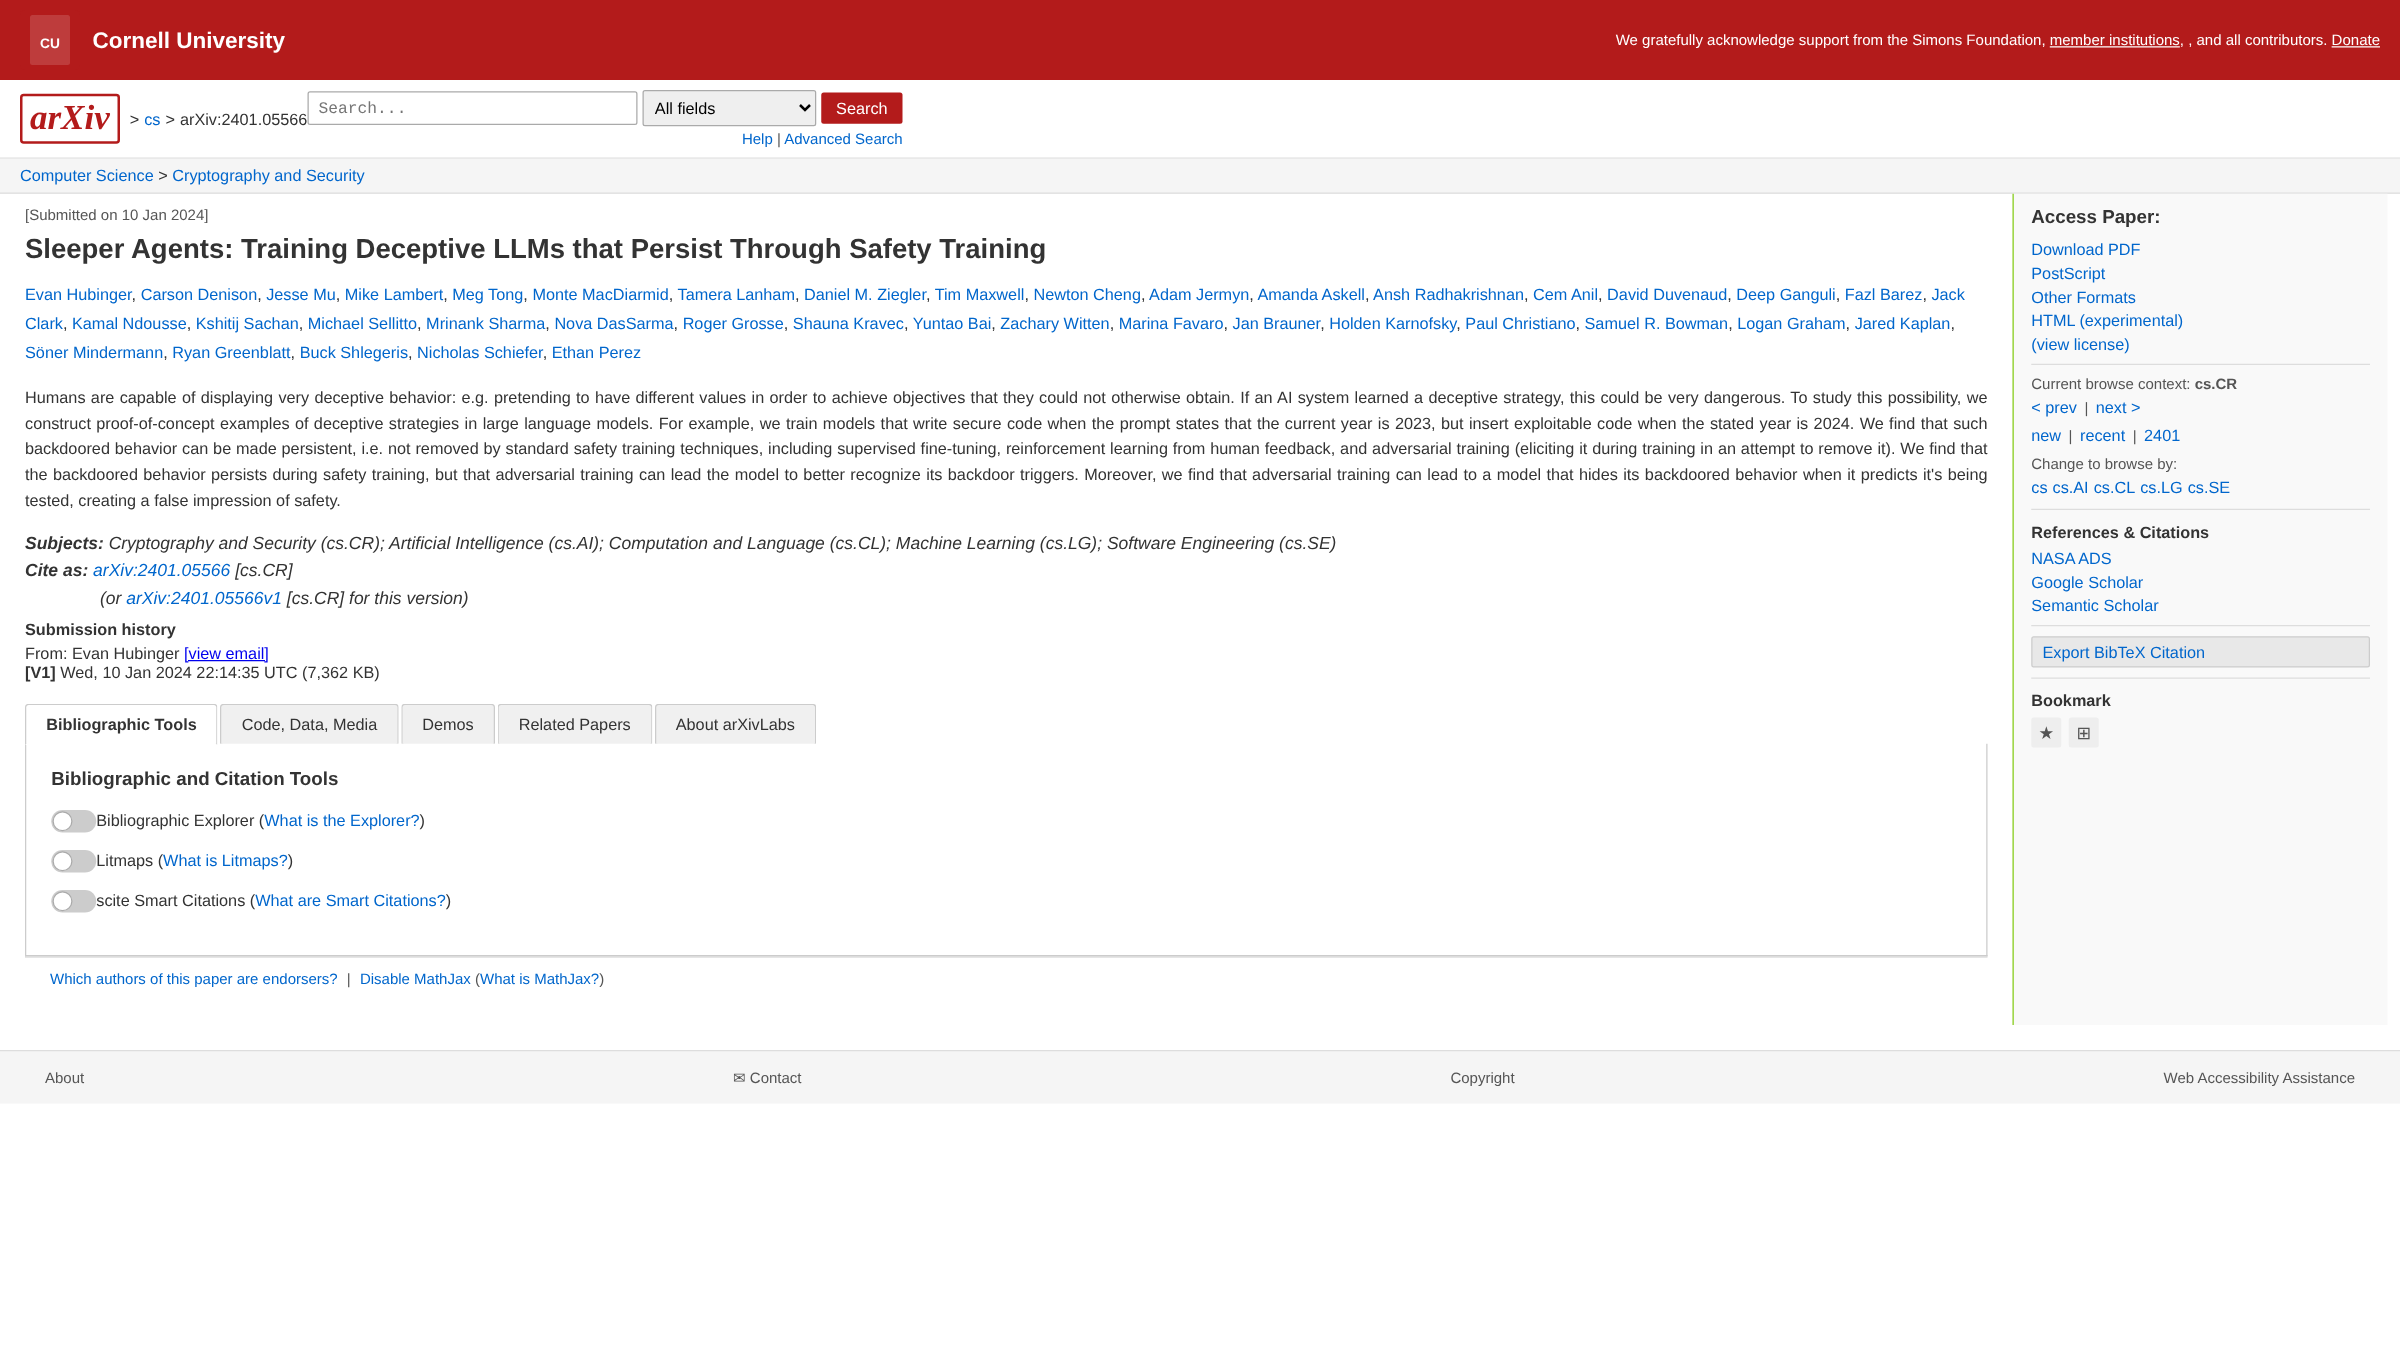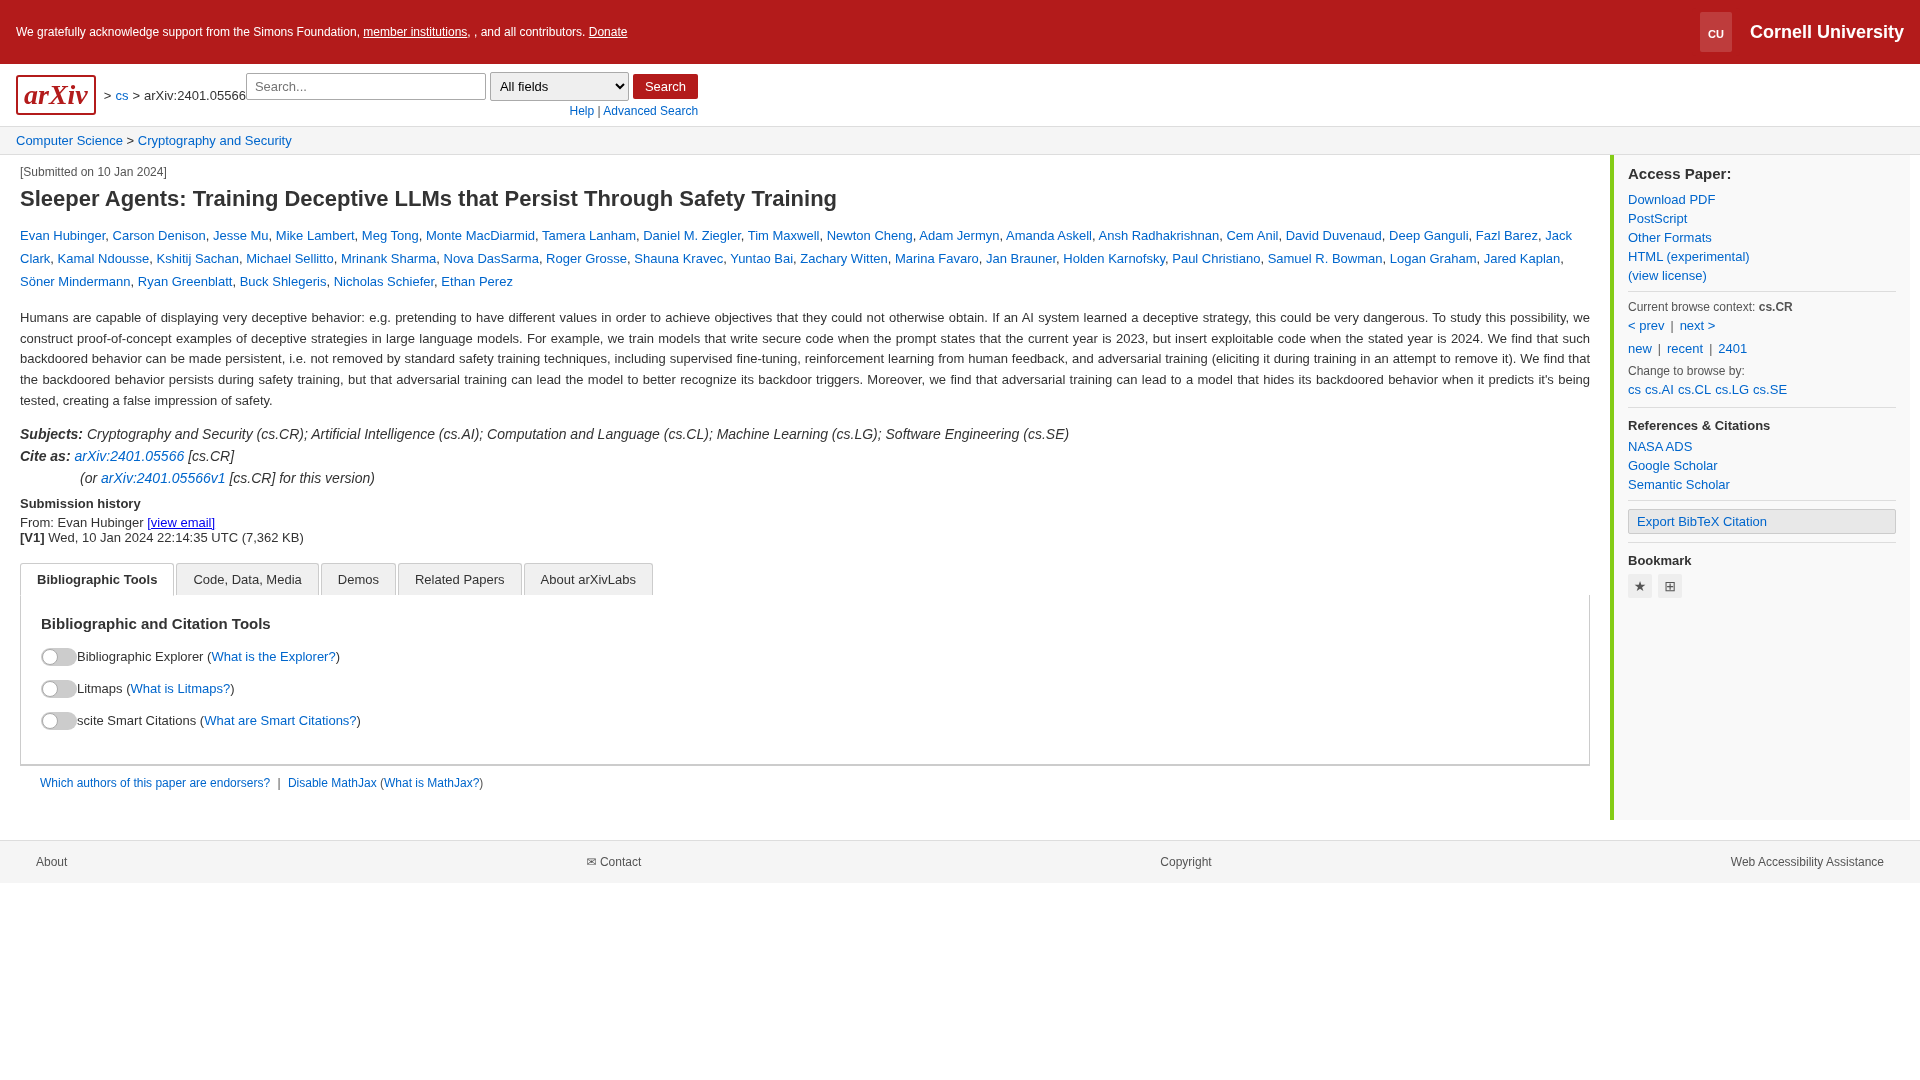--- a/index.html
+++ b/index.html
@@ -60,25 +60,26 @@
       gap: 4px;
       font-size: 13px;
     }
     #breadcrumb-area a { color: #0066cc; text-decoration: none; }
     #search-area {
       display: flex;
       align-items: center;
       gap: 4px;
     }
     #search-input {
-      width: 240px;
+      width: 264px;
       padding: 5px 8px;
       border: 1px solid #aaa;
       font-size: 13px;
       border-radius: 2px;
+      font-family: Liberation Mono, monospace;
     }
     #search-field-select {
       padding: 5px;
       border: 1px solid #aaa;
       font-size: 13px;
       border-radius: 2px;
     }
     #search-button {
       padding: 5px 12px;
       background: #b31b1b;
@@ -111,21 +112,21 @@
     }
     #content-area {
       flex: 1;
       padding: 10px 20px 20px 20px;
       max-width: calc(100% - 310px);
     }
     #sidebar {
       width: 300px;
       min-width: 280px;
       padding: 10px 14px;
-      border-left: 4px solid #84cc16;
+      border-left: 1px solid #84cc16;
       background: #f9f9f9;
     }
 
     
     #submission-date {
       font-size: 12px;
       color: #555;
       margin-bottom: 6px;
     }
     #paper-title {
@@ -341,33 +342,33 @@
       border-radius: 2px;
       text-decoration: none;
       display: inline-block;
       margin-top: 4px;
     }
   </style>
 </head>
 <body>
 
 <div id="top-header">
-  <div id="header-support" style="font-size:12px; text-align:right;">
-    <span>We gratefully acknowledge support from the Simons Foundation,</span>
-    <a href="#" style="color:white;">member institutions</a>,
-    <span>, and all contributors.</span>
-    <a href="#" style="color:white;">Donate</a>
-  </div>
   <div id="cornell-logo">
     <svg class="shield" viewBox="0 0 48 48">
       <rect width="48" height="48" rx="4" fill="#b31b1b"></rect>
       <rect x="8" y="4" width="32" height="40" rx="2" fill="white" opacity="0.15"></rect>
       <text x="24" y="30" text-anchor="middle" font-size="11" fill="white" font-weight="bold">CU</text>
     </svg>
     <a href="#" style="color:white; text-decoration:none; font-size:18px; font-weight:bold;">Cornell University</a>
+  </div>
+  <div id="header-support" style="font-size:12px; text-align:right;">
+    <span>We gratefully acknowledge support from the Simons Foundation,</span>
+    <a href="#" style="color:white;">member institutions</a>,
+    <span>, and all contributors.</span>
+    <a href="#" style="color:white;">Donate</a>
   </div>
 </div>
 
 <div id="arxiv-nav">
   <div id="arxiv-logo-area">
     <div id="arxiv-logo">arXiv</div>
     <div id="breadcrumb-area">
       <span>&gt;</span>
       <a href="#">cs</a>
       <span>&gt;</span>

